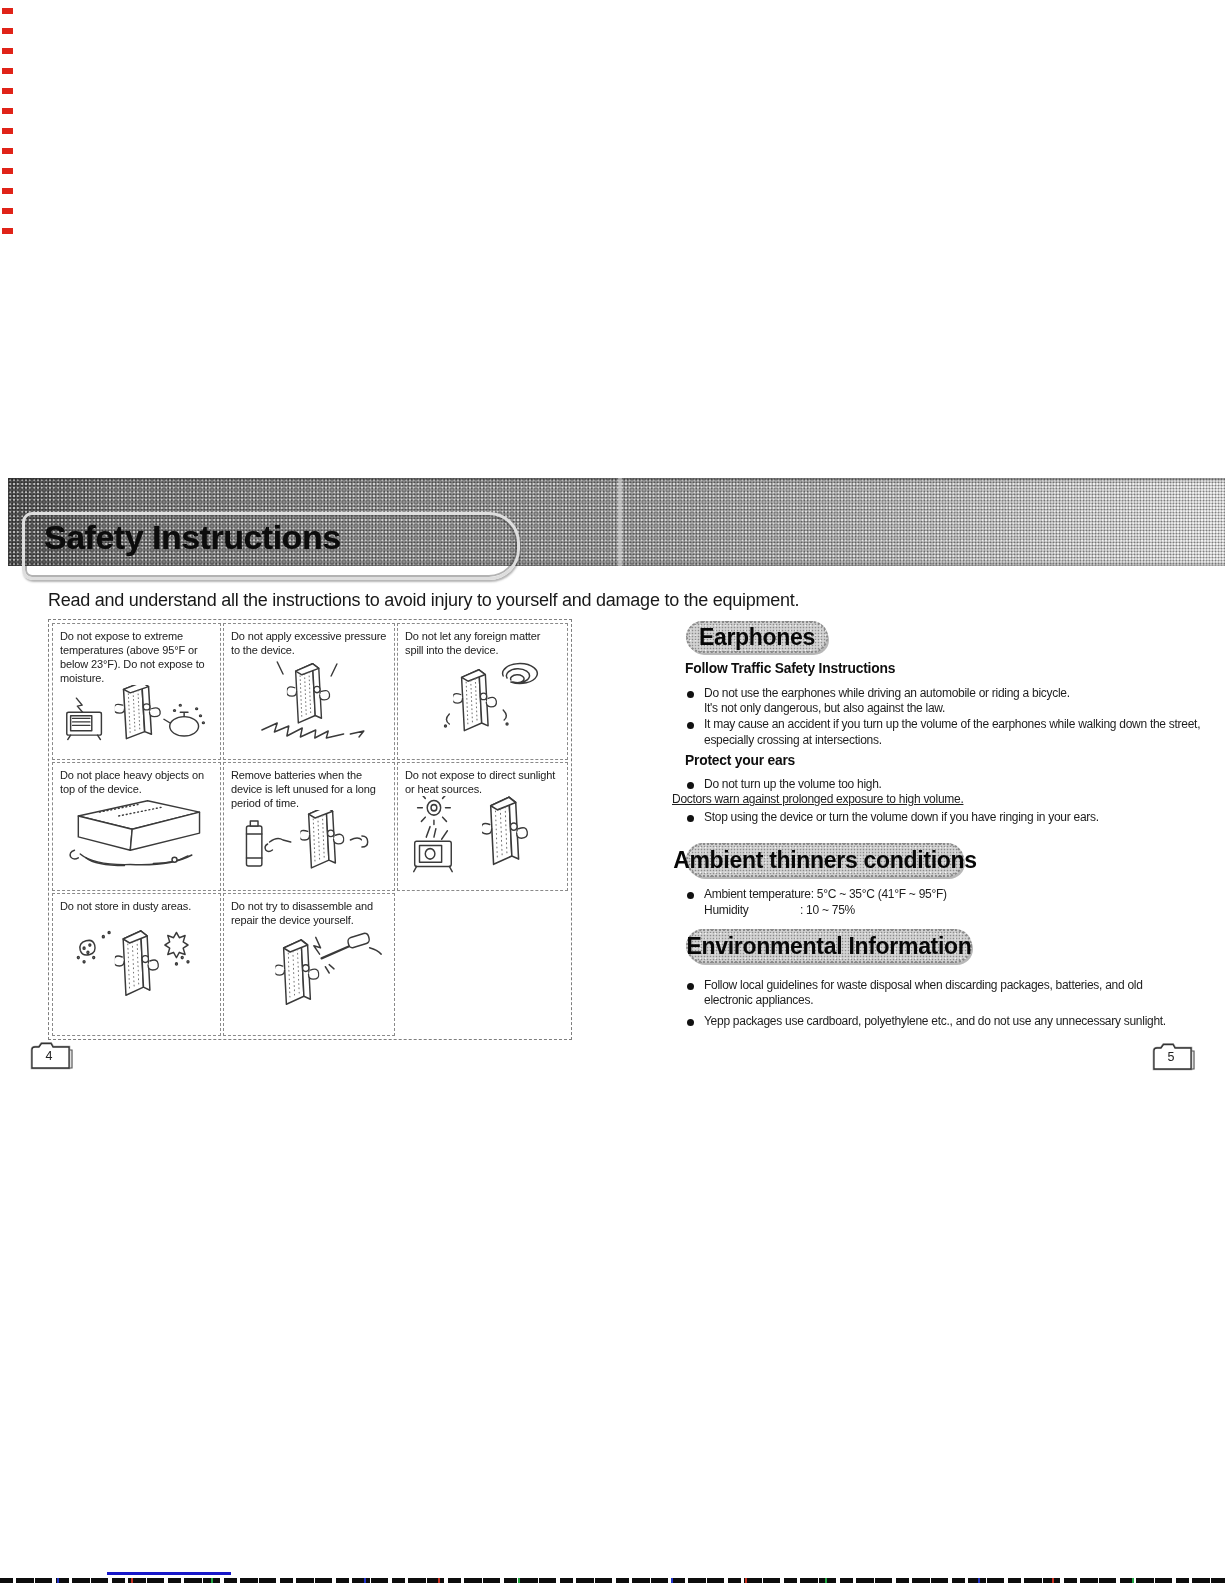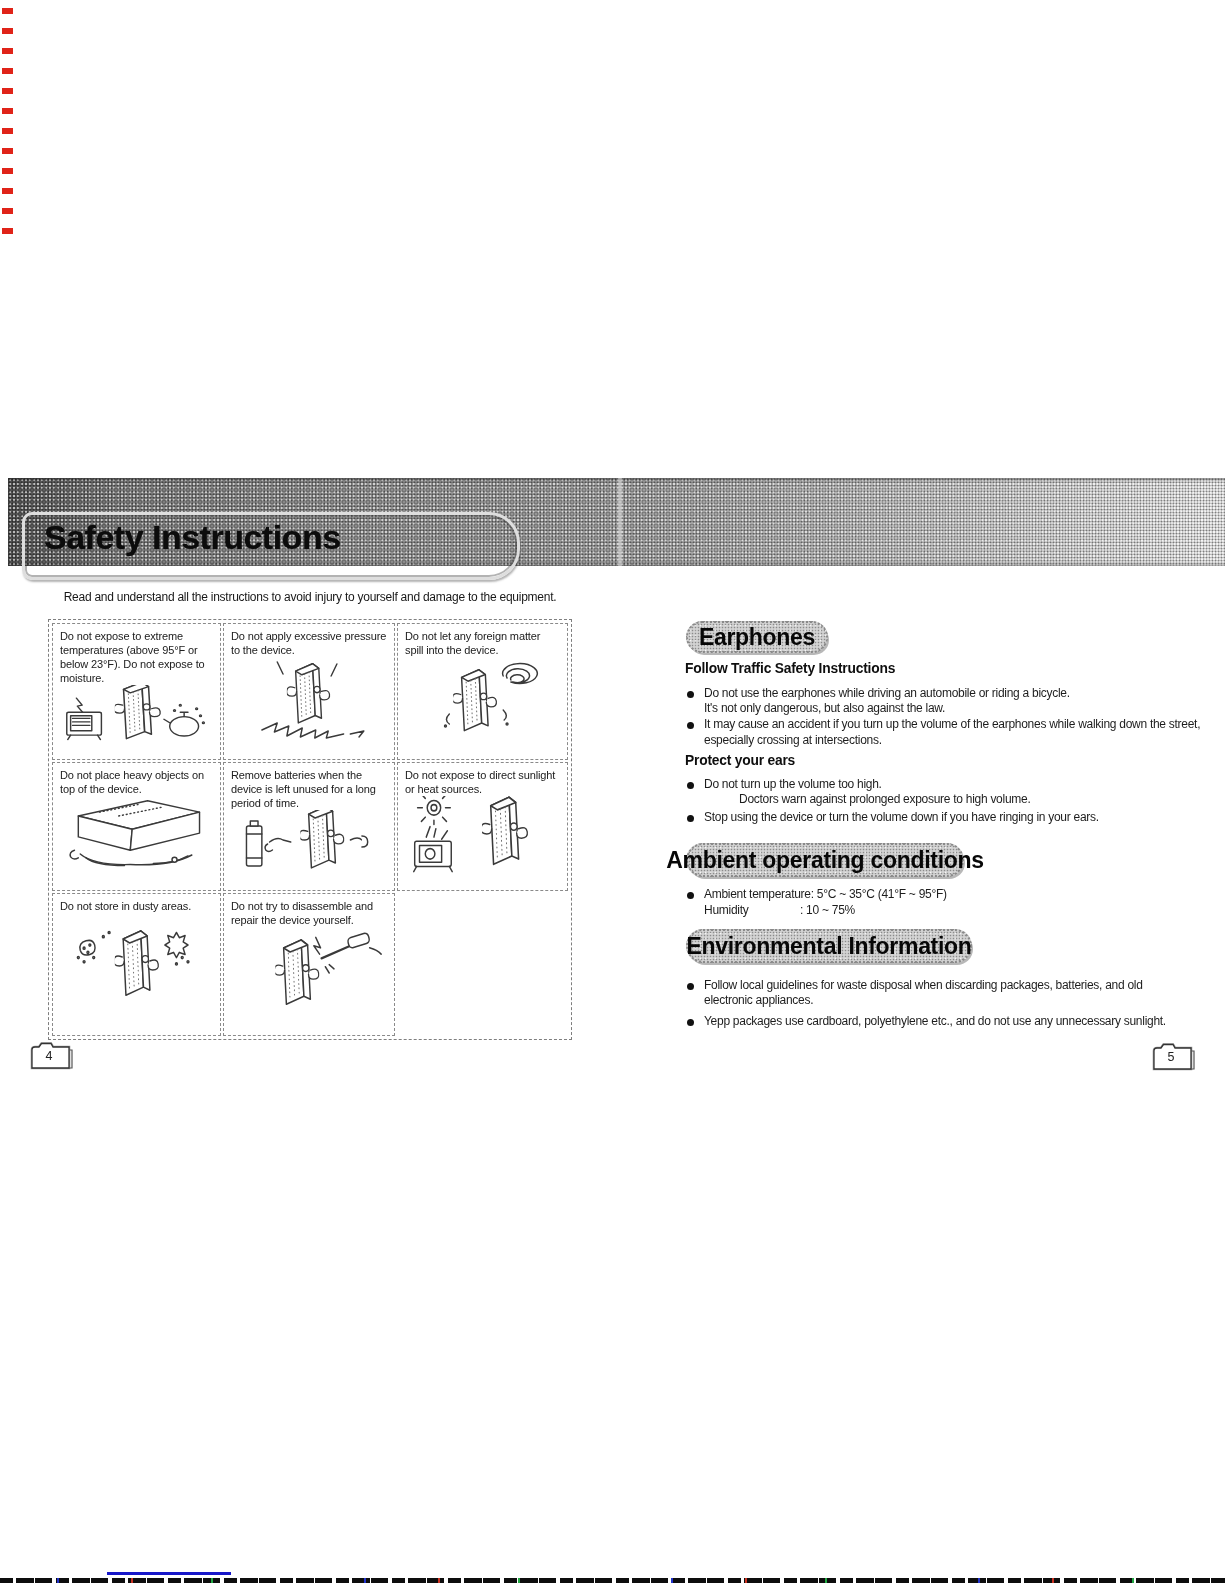--- a/index.html
+++ b/index.html
@@ -26,21 +26,21 @@
       linear-gradient(90deg,#4f4f4f 0%,#787878 9%,#8d8d8d 30%,#999 50%,#b3b3b3 68%,#cfcfcf 84%,#e9e9e9 100%);
     background-size:3px 3px,4px 4px,100% 100%;
     box-shadow:inset 0 2px 3px rgba(0,0,0,.35), inset 0 -2px 3px rgba(0,0,0,.25);}
   .banner-seam{position:absolute;left:610px;top:0;width:4px;height:108px;background:rgba(255,255,255,.45);}
   .title-plate{position:absolute;left:14px;top:34px;width:492px;height:62px;
     border:3px solid #dedede;border-radius:10px 31px 31px 10px;
     box-shadow:inset 0 0 0 2px rgba(55,55,55,.38), 1px 2px 2px rgba(40,40,40,.35);}
   .page-title{position:absolute;left:36px;top:40px;font-size:34px;font-weight:bold;color:#0c0c0c;
     letter-spacing:-0.5px;text-shadow:0 0 1px rgba(0,0,0,.55);white-space:nowrap;}
   .intro{position:absolute;left:48px;top:590px;width:524px;text-align:center;
-    font-size:12px;letter-spacing:-0.25px;white-space:nowrap;color:#181818;}
+    font-size:18px;letter-spacing:-0.25px;white-space:nowrap;color:#181818;}
 
   
   .stable{position:absolute;left:48px;top:619px;width:524px;height:421px;
     border:1px dashed #7e7e7e;padding:3px;box-sizing:border-box;}
   .sgrid{display:grid;width:100%;height:100%;grid-template-columns:169px 172px 1fr;
     grid-template-rows:137px 129px 1fr;gap:2px;}
   .cell{border:1px dashed #8a8a8a;padding:5px 7px 16px 7px;font-size:11px;line-height:1.28;
     letter-spacing:-0.12px;color:#202020;display:flex;flex-direction:column;box-sizing:border-box;}
   .art{flex:1;display:flex;align-items:center;justify-content:center;overflow:hidden;}
   .art svg{stroke:#3a3a3a;fill:none;stroke-width:1.5;stroke-linecap:round;stroke-linejoin:round;}
@@ -276,27 +276,27 @@
   <div class="rline" style="left:704px;top:701px;">It's not only dangerous, but also against the law.</div>
 
   <div class="dot" style="left:687px;top:722px;"></div>
   <div class="rline" style="left:704px;top:717px;">It may cause an accident if you turn up the volume of the earphones while walking down the street,</div>
   <div class="rline" style="left:704px;top:733px;">especially crossing at intersections.</div>
 
   <div class="subhead" style="left:685px;top:753px;">Protect your ears</div>
 
   <div class="dot" style="left:687px;top:782px;"></div>
   <div class="rline" style="left:704px;top:777px;">Do not turn up the volume too high.</div>
-  <div class="rline" style="left:739px;top:792px;">Doctors warn against prolonged exposure to high volume.</div>
+  <div class="rline" style="left:672px;top:792px;text-decoration:underline;">Doctors warn against prolonged exposure to high volume.</div>
 
   <div class="dot" style="left:687px;top:815px;"></div>
   <div class="rline" style="left:704px;top:810px;">Stop using the device or turn the volume down if you have ringing in your ears.</div>
 
   <div class="pill" style="left:686px;top:843px;width:278px;height:34px;">
-    <span>Ambient operating conditions</span>
+    <span>Ambient thinners conditions</span>
   </div>
 
   <div class="dot" style="left:687px;top:892px;"></div>
   <div class="rline" style="left:704px;top:887px;">Ambient temperature: 5°C ~ 35°C (41°F ~ 95°F)</div>
   <div class="rline" style="left:704px;top:903px;">Humidity</div>
   <div class="rline" style="left:800px;top:903px;">: 10 ~ 75%</div>
 
   <div class="pill" style="left:686px;top:929px;width:286px;height:34px;">
     <span>Environmental Information</span>
   </div>

